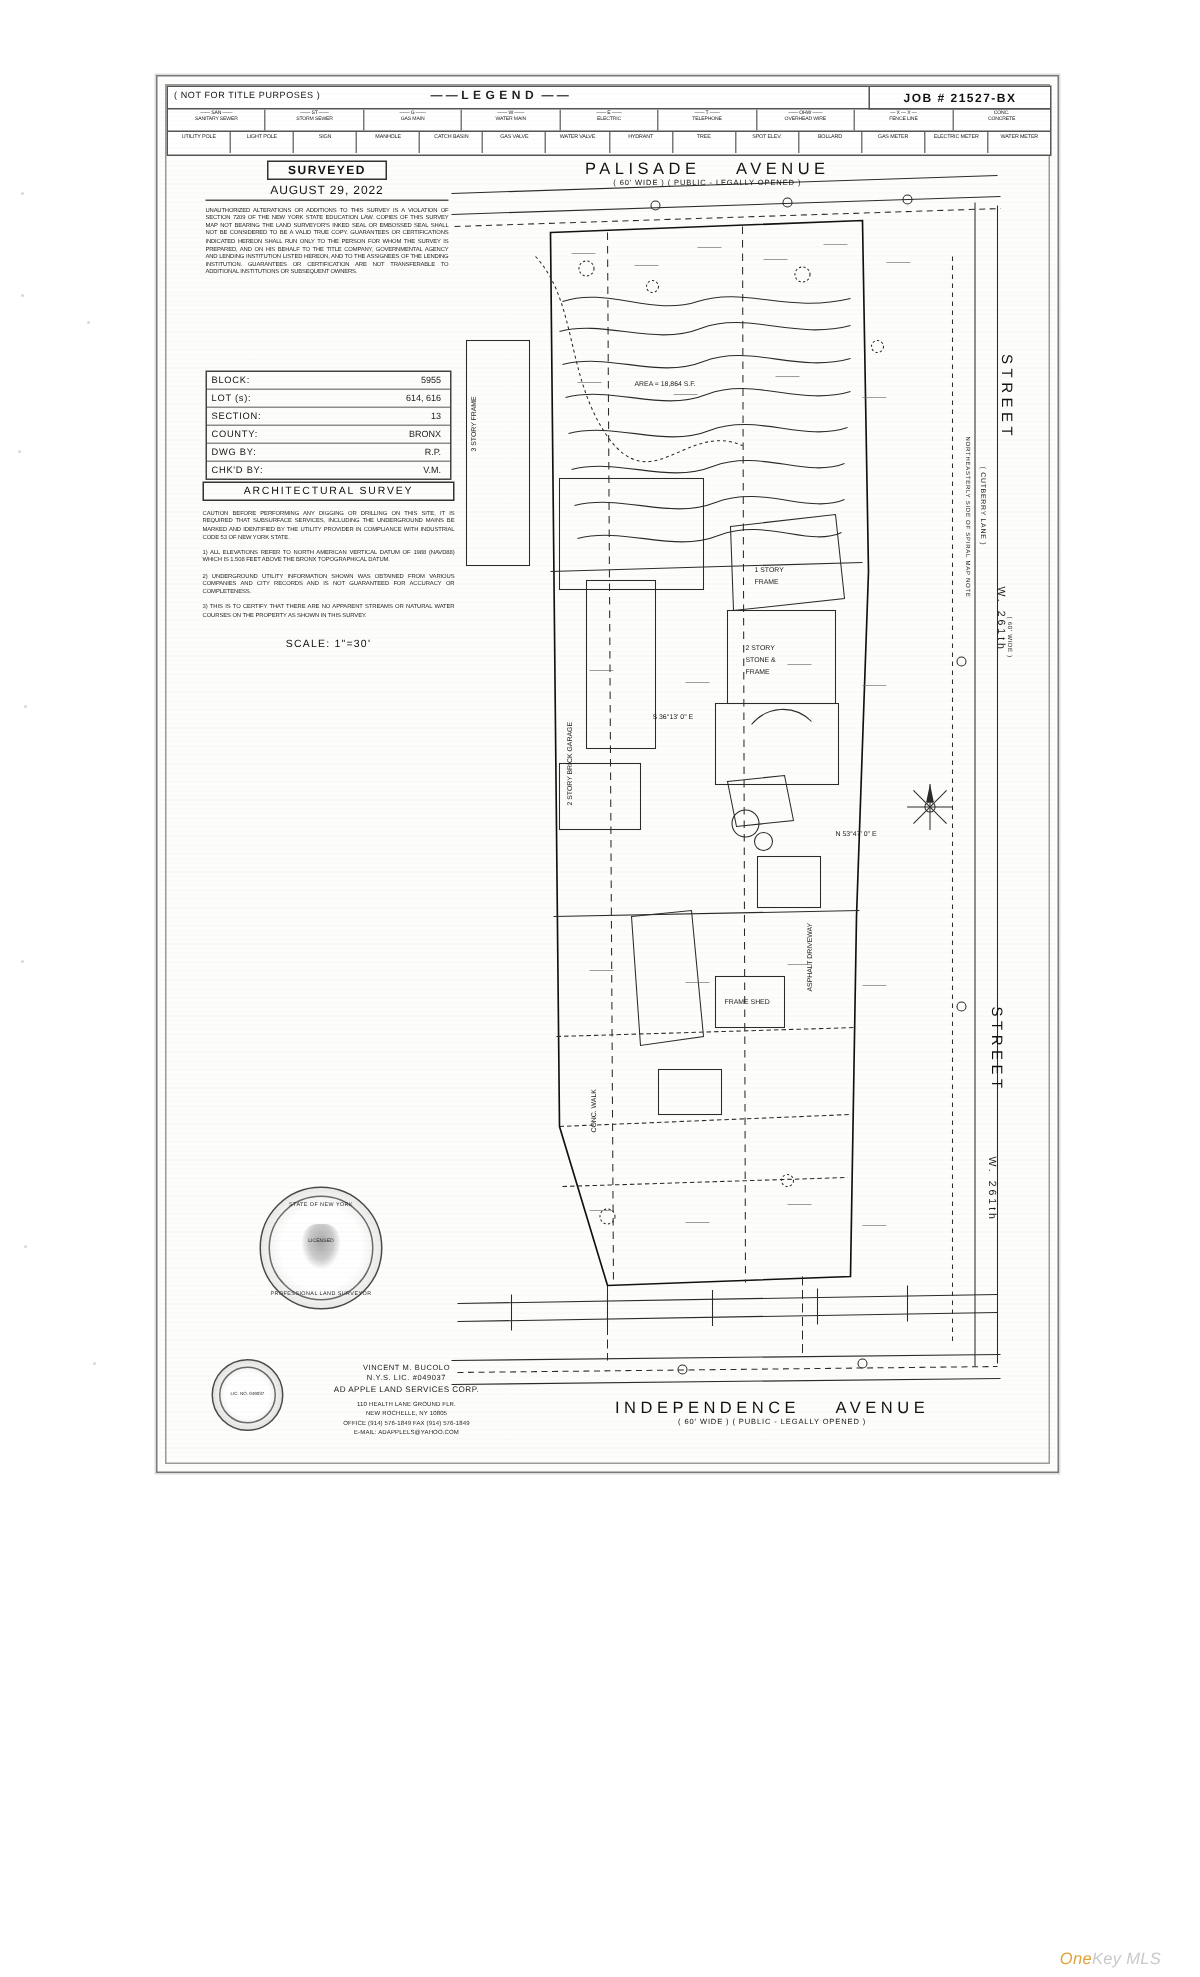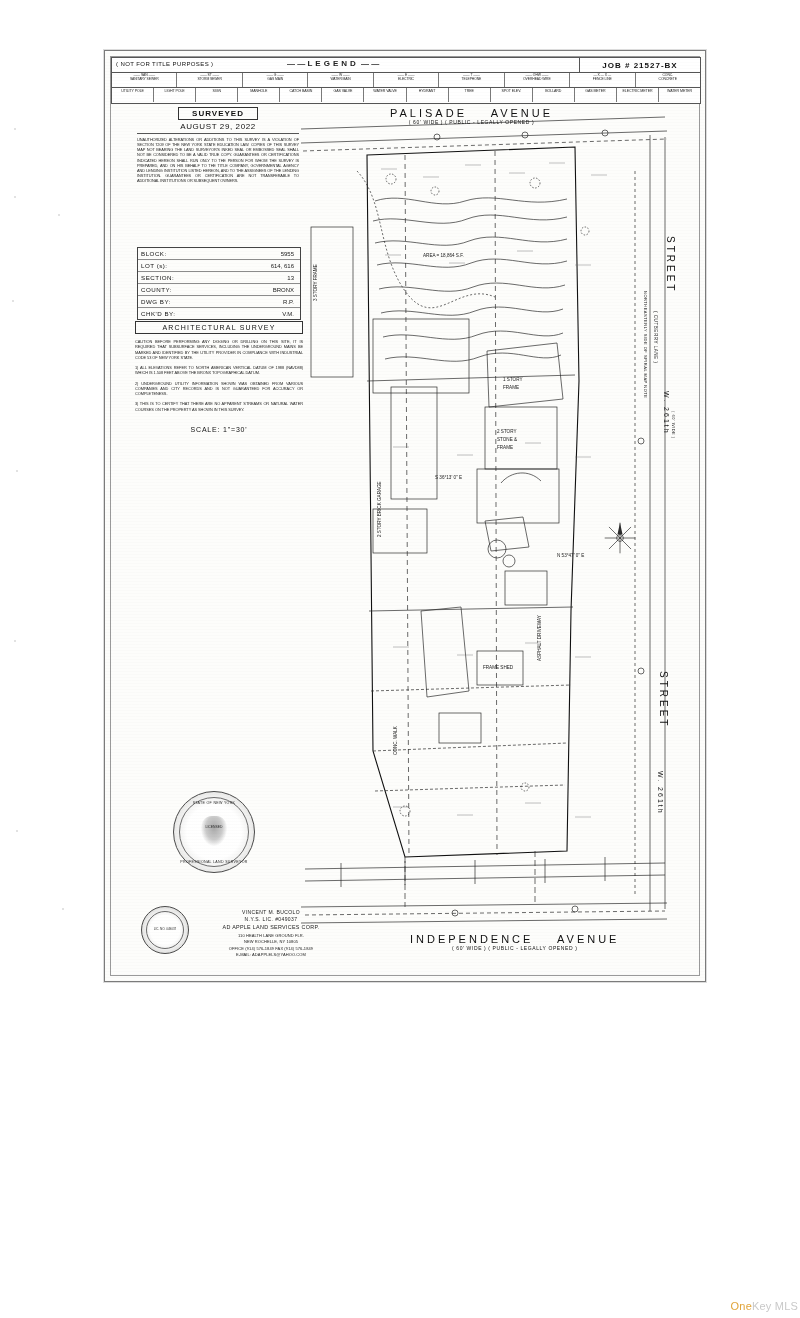--- a/index.html
+++ b/index.html
@@ -322,25 +322,26 @@
   .compass {
     position: absolute;
     left: 498px;
     top: 470px;
     width: 34px;
     height: 34px;
   }
   
   .watermark {
     position: absolute;
-    right: 2px;
+    right: 26px;
     bottom: 6px;
     font-size: 11px;
     color: #c9c9c9;
     letter-spacing: 0.2px;
+    font-style: italic;
   }
   .wm-one { color: #e0a43a; }
   
   .crop-dot {
     position: absolute;
     width: 2px;
     height: 2px;
     background: #d8d8d8;
     border-radius: 50%;
   }

